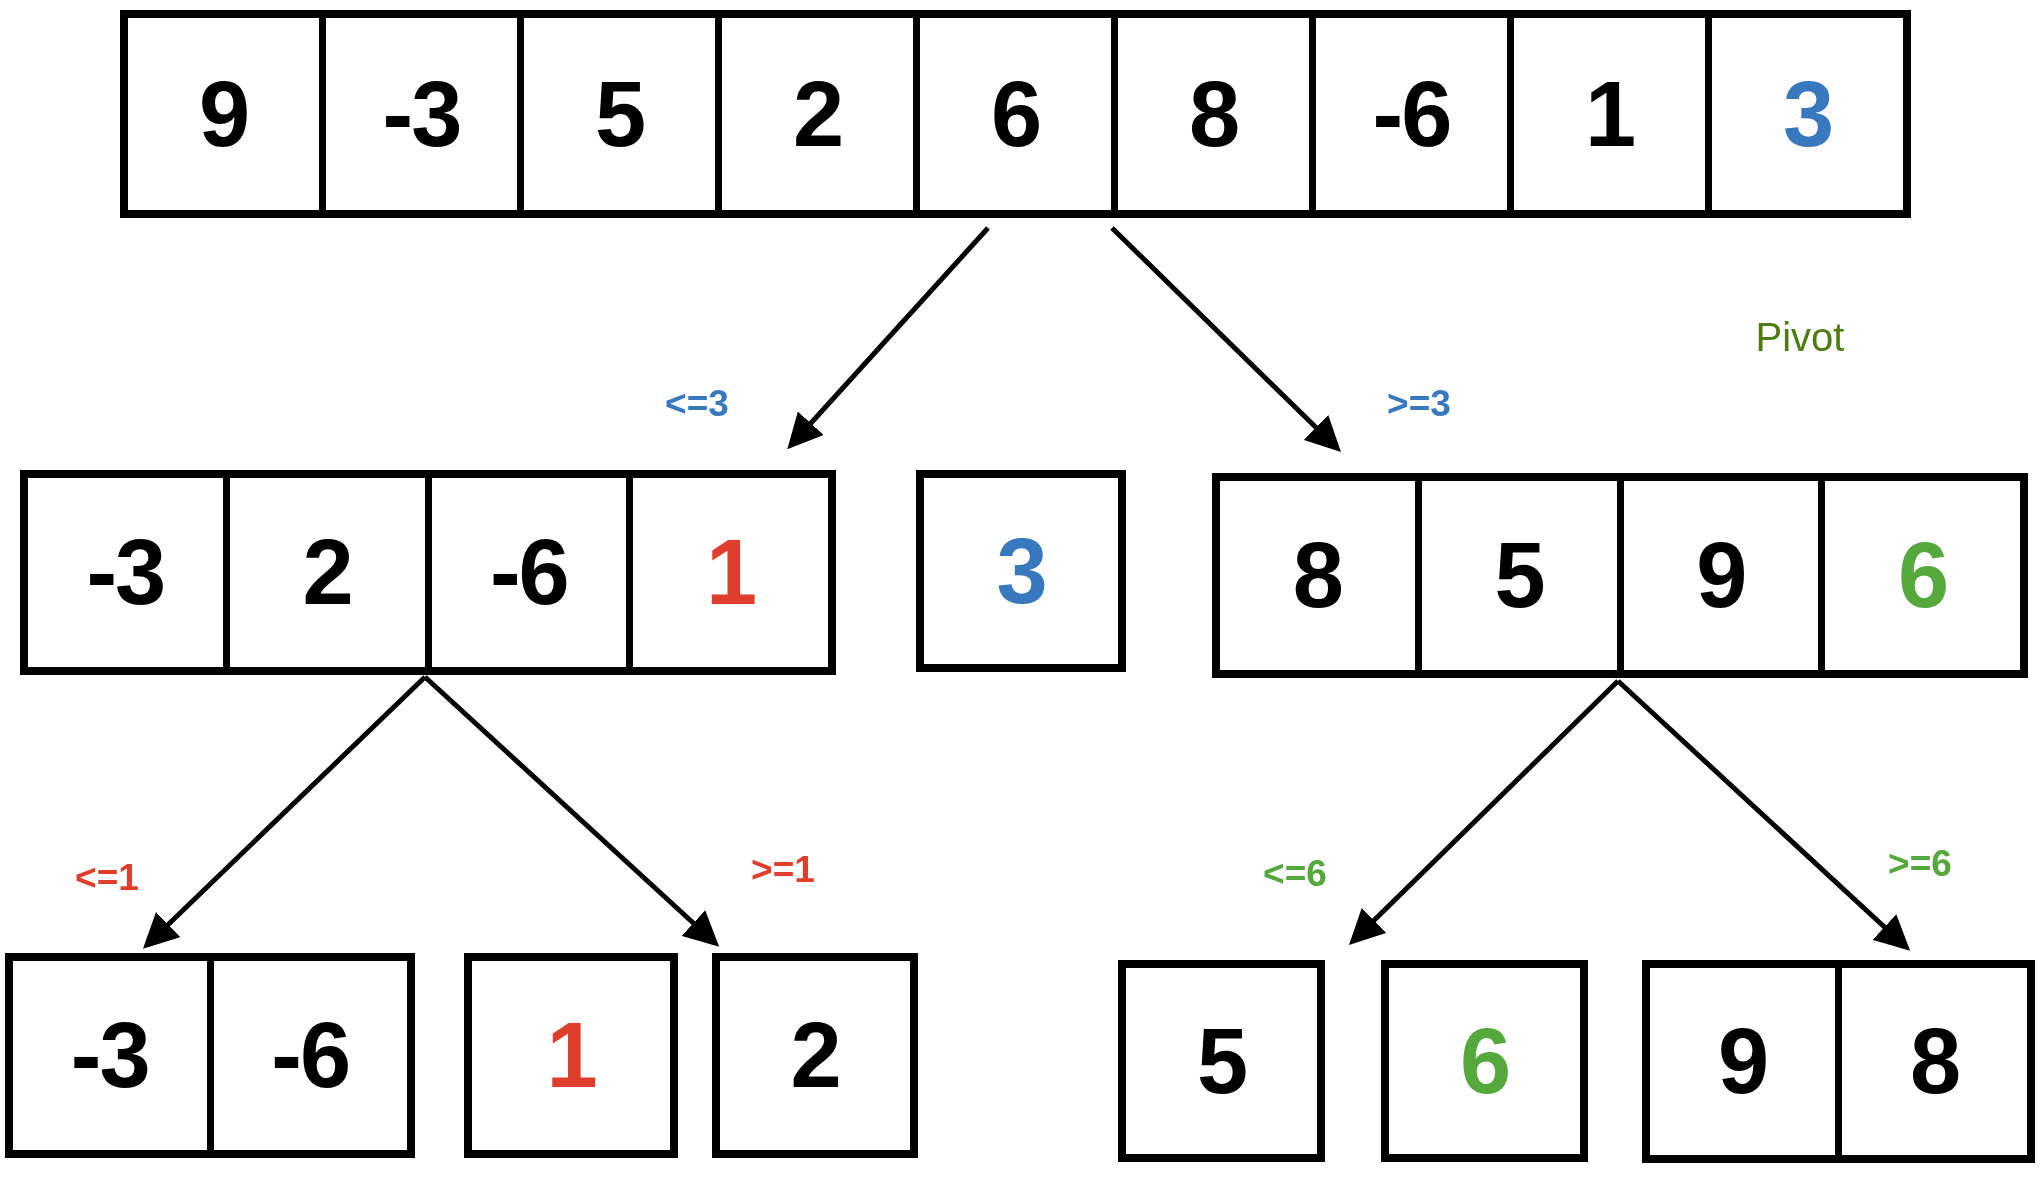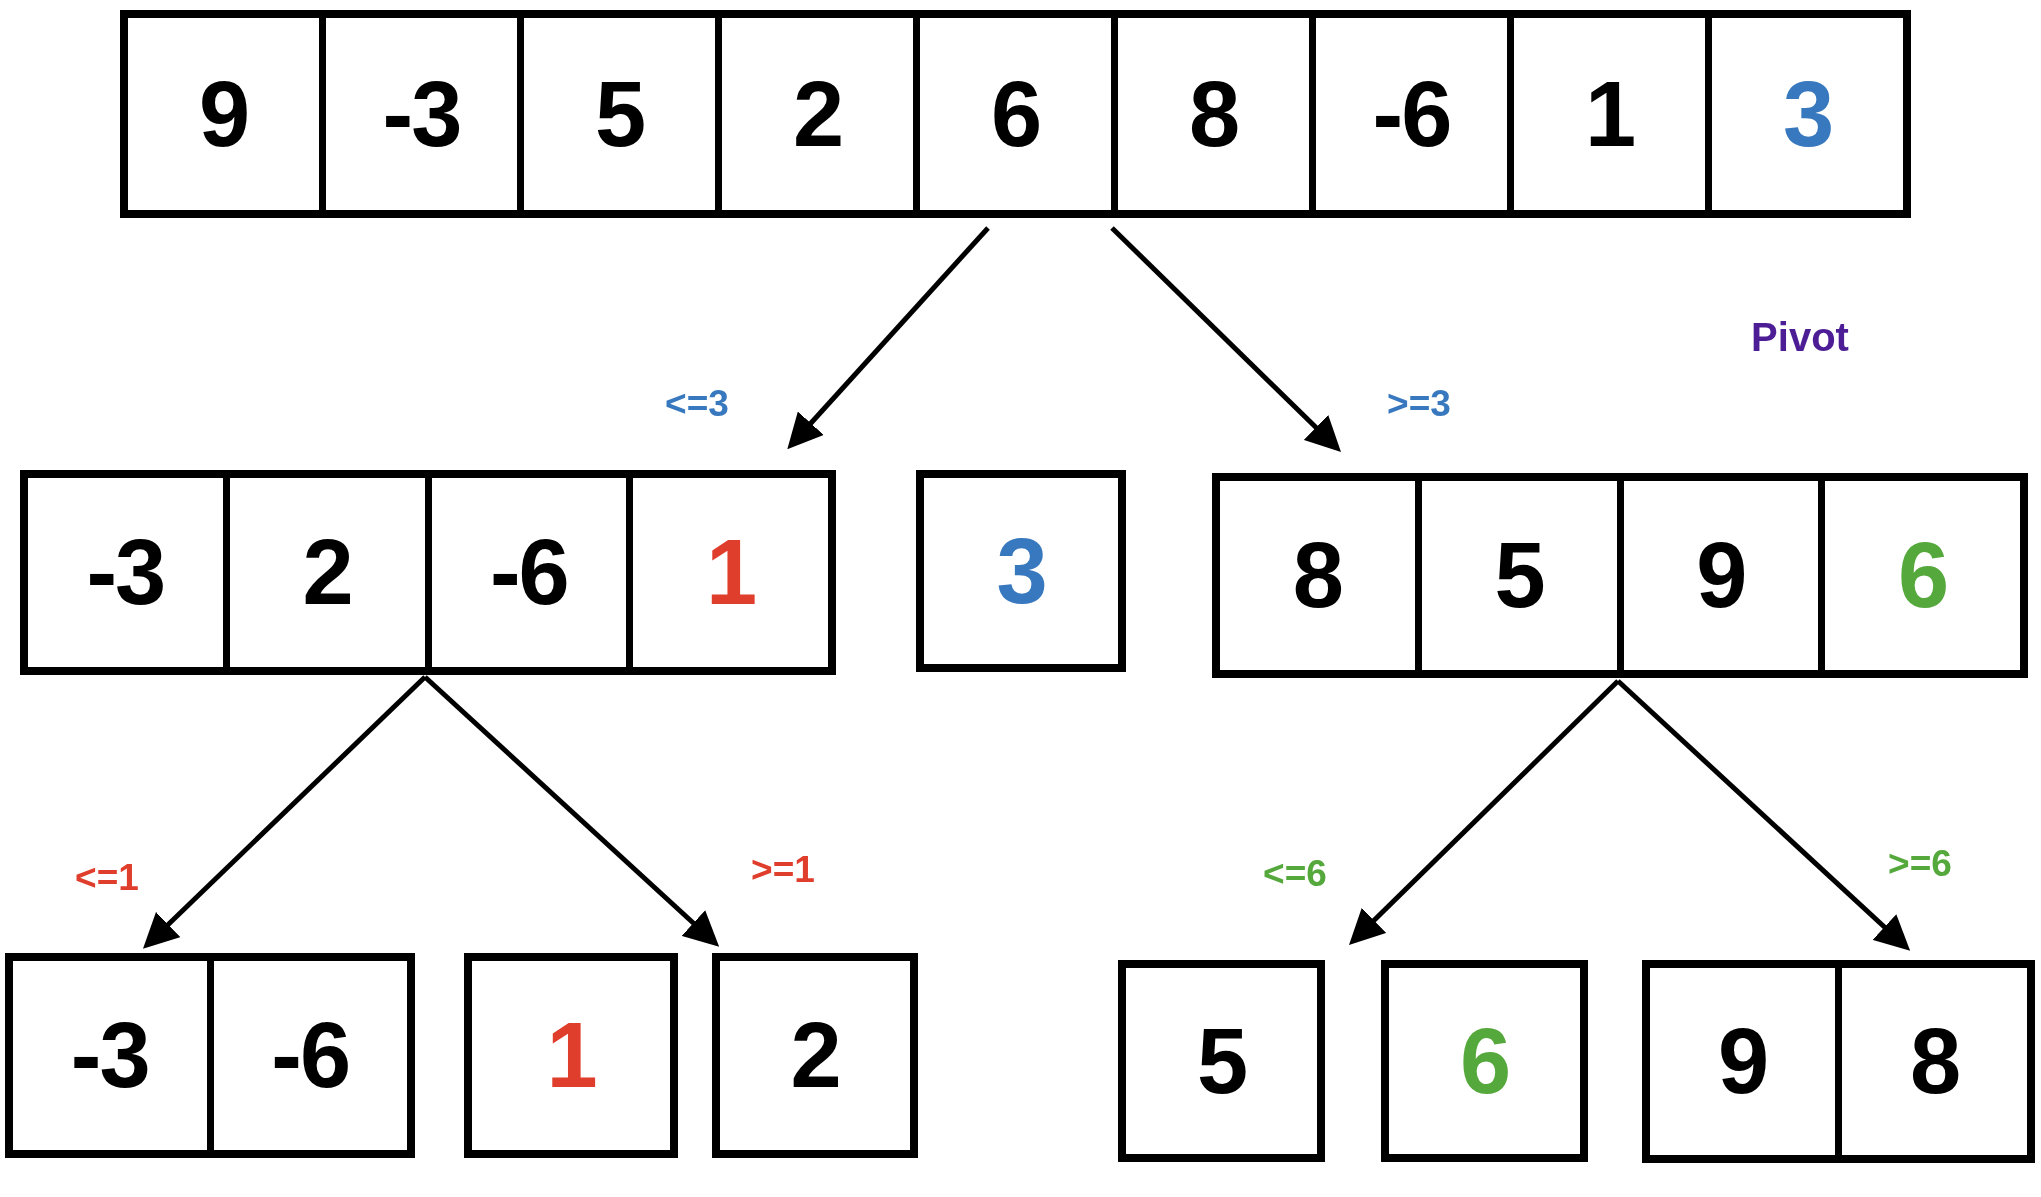--- a/index.html
+++ b/index.html
@@ -33,22 +33,22 @@
     position:absolute;
     transform:translate(-50%,-50%);
     font-size:37px;
     font-weight:700;
     white-space:nowrap;
   }
   .pivot-label{
     position:absolute;
     transform:translate(-50%,-50%);
     font-size:40px;
-    font-weight:700;
-    color:#4c1d95;
+    font-weight:400;
+    color:#4d7c0f;
     white-space:nowrap;
   }
   svg.arrows{position:absolute;left:0;top:0;pointer-events:none;}
 </style>
 </head>
 <body>
 
 <div id="canvas">
 
   <svg class="arrows" width="2041" height="1197" viewBox="0 0 2041 1197">

